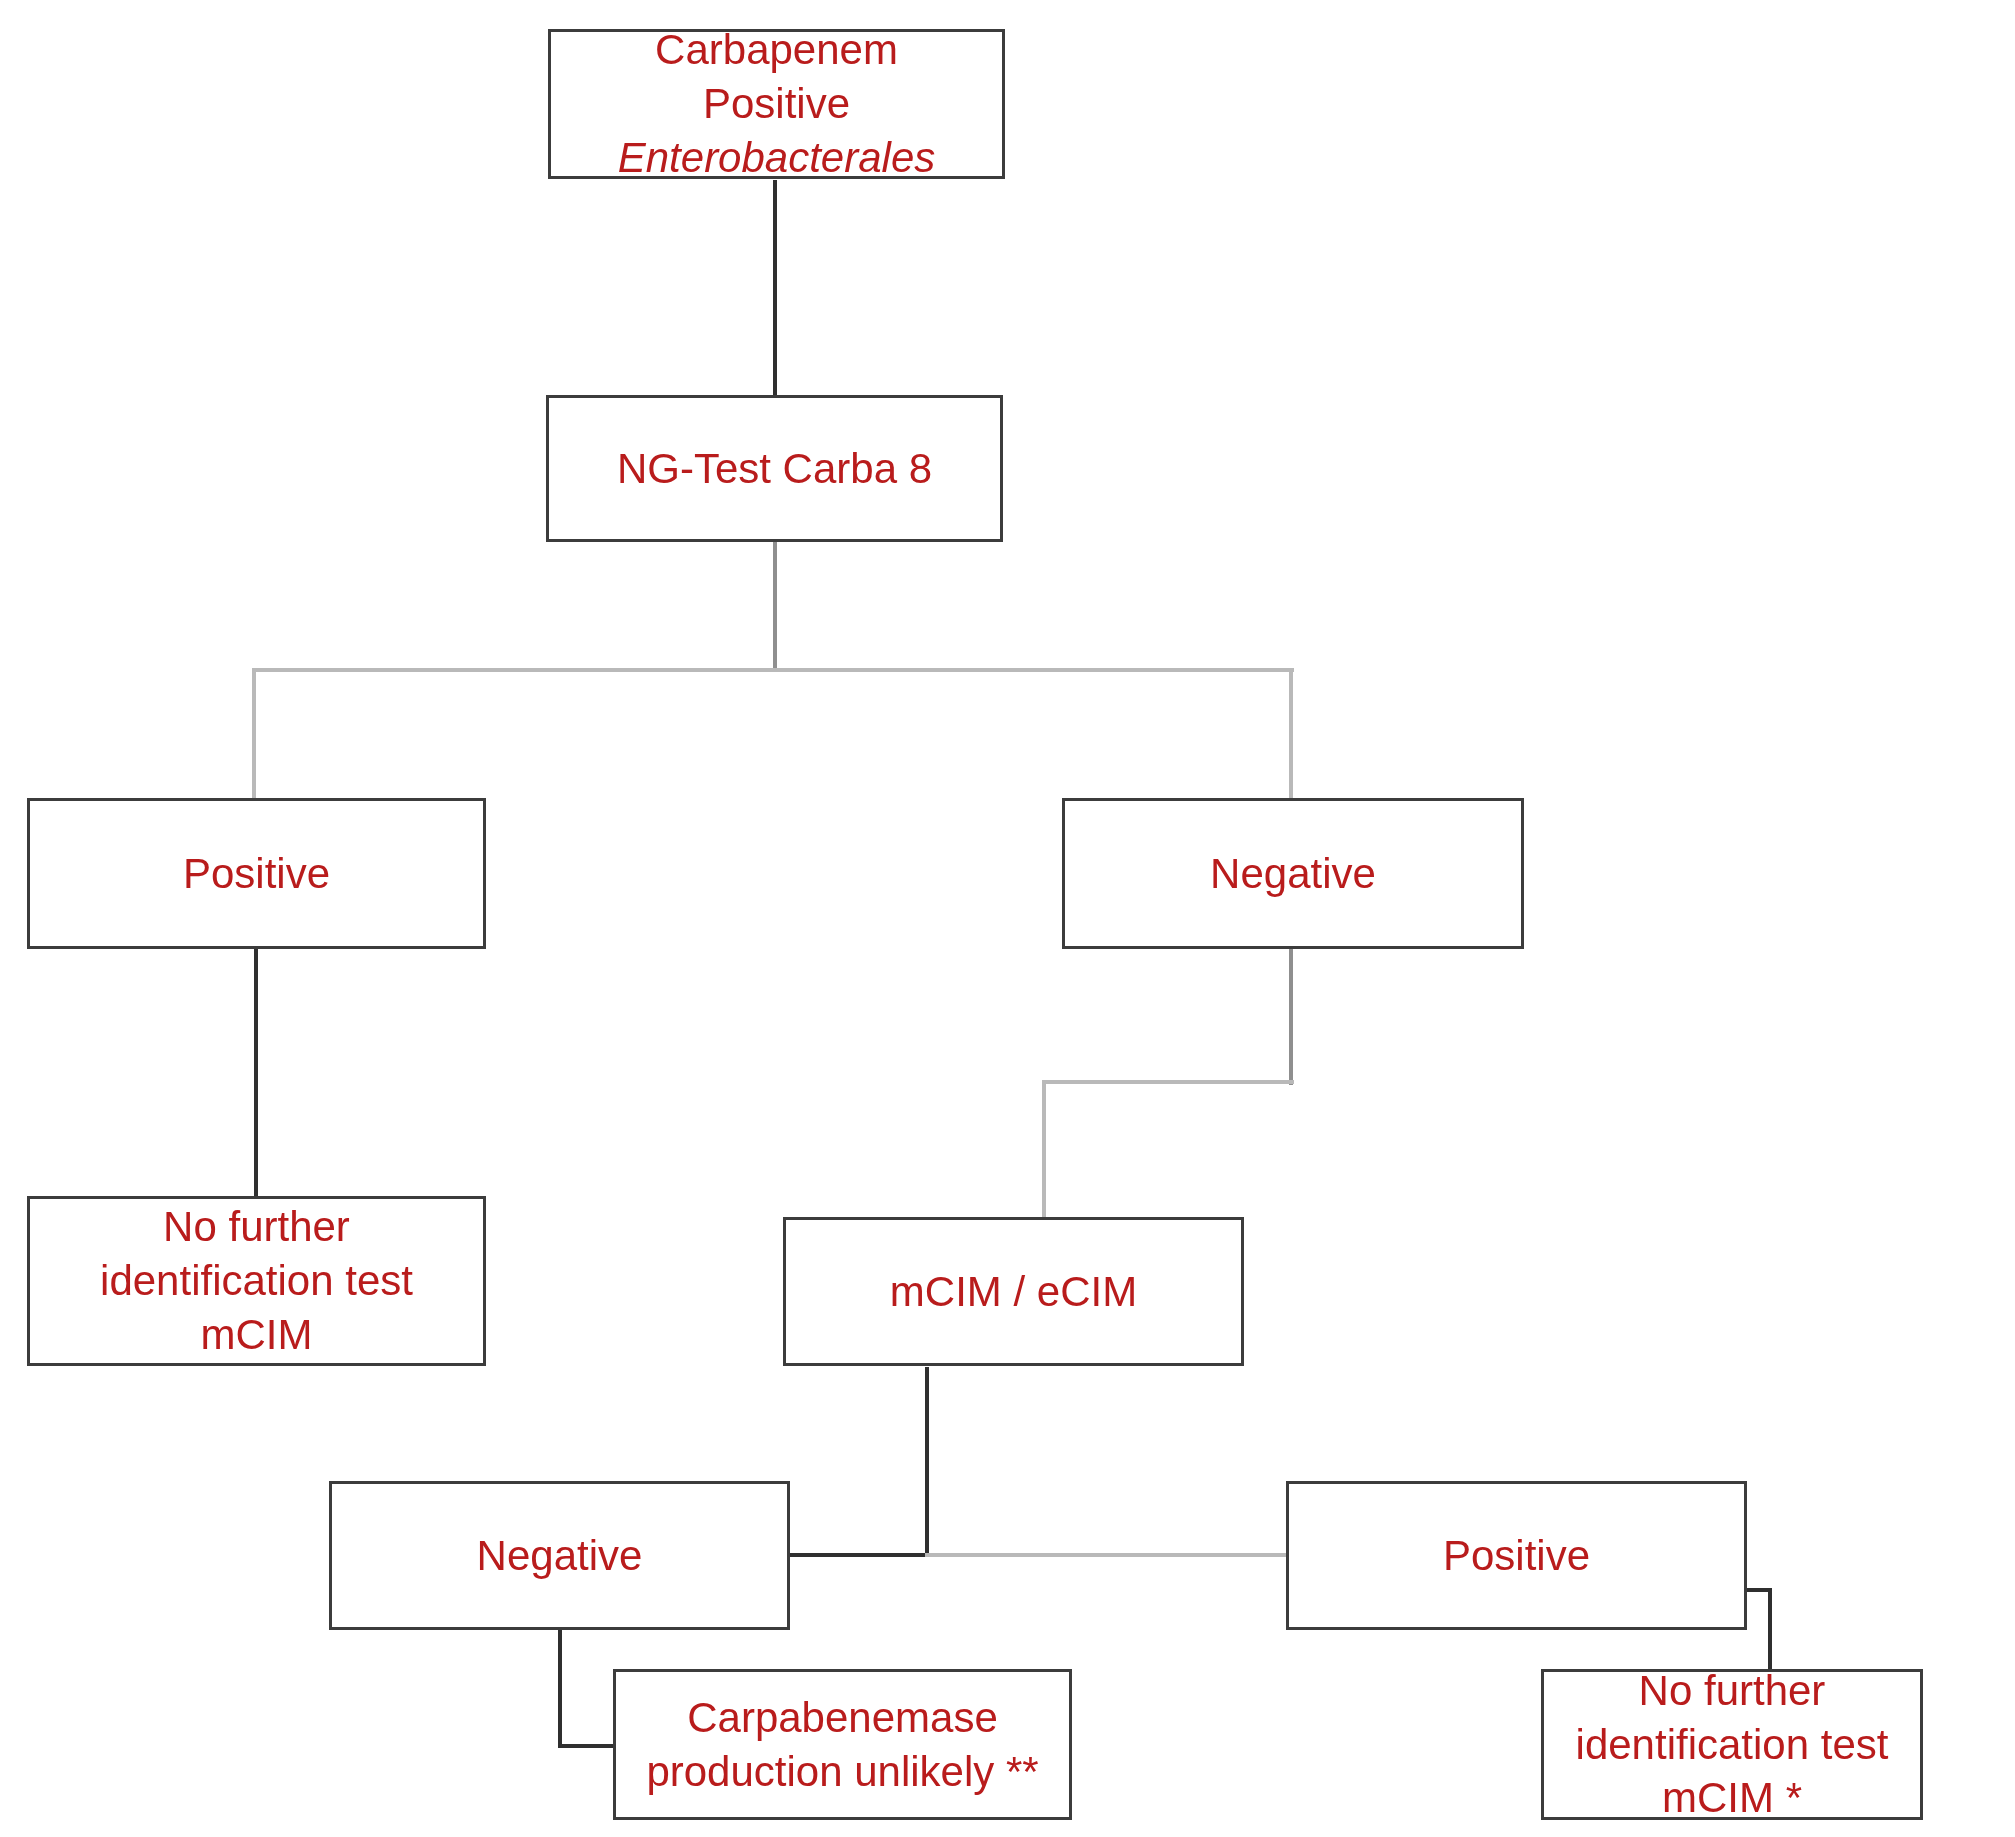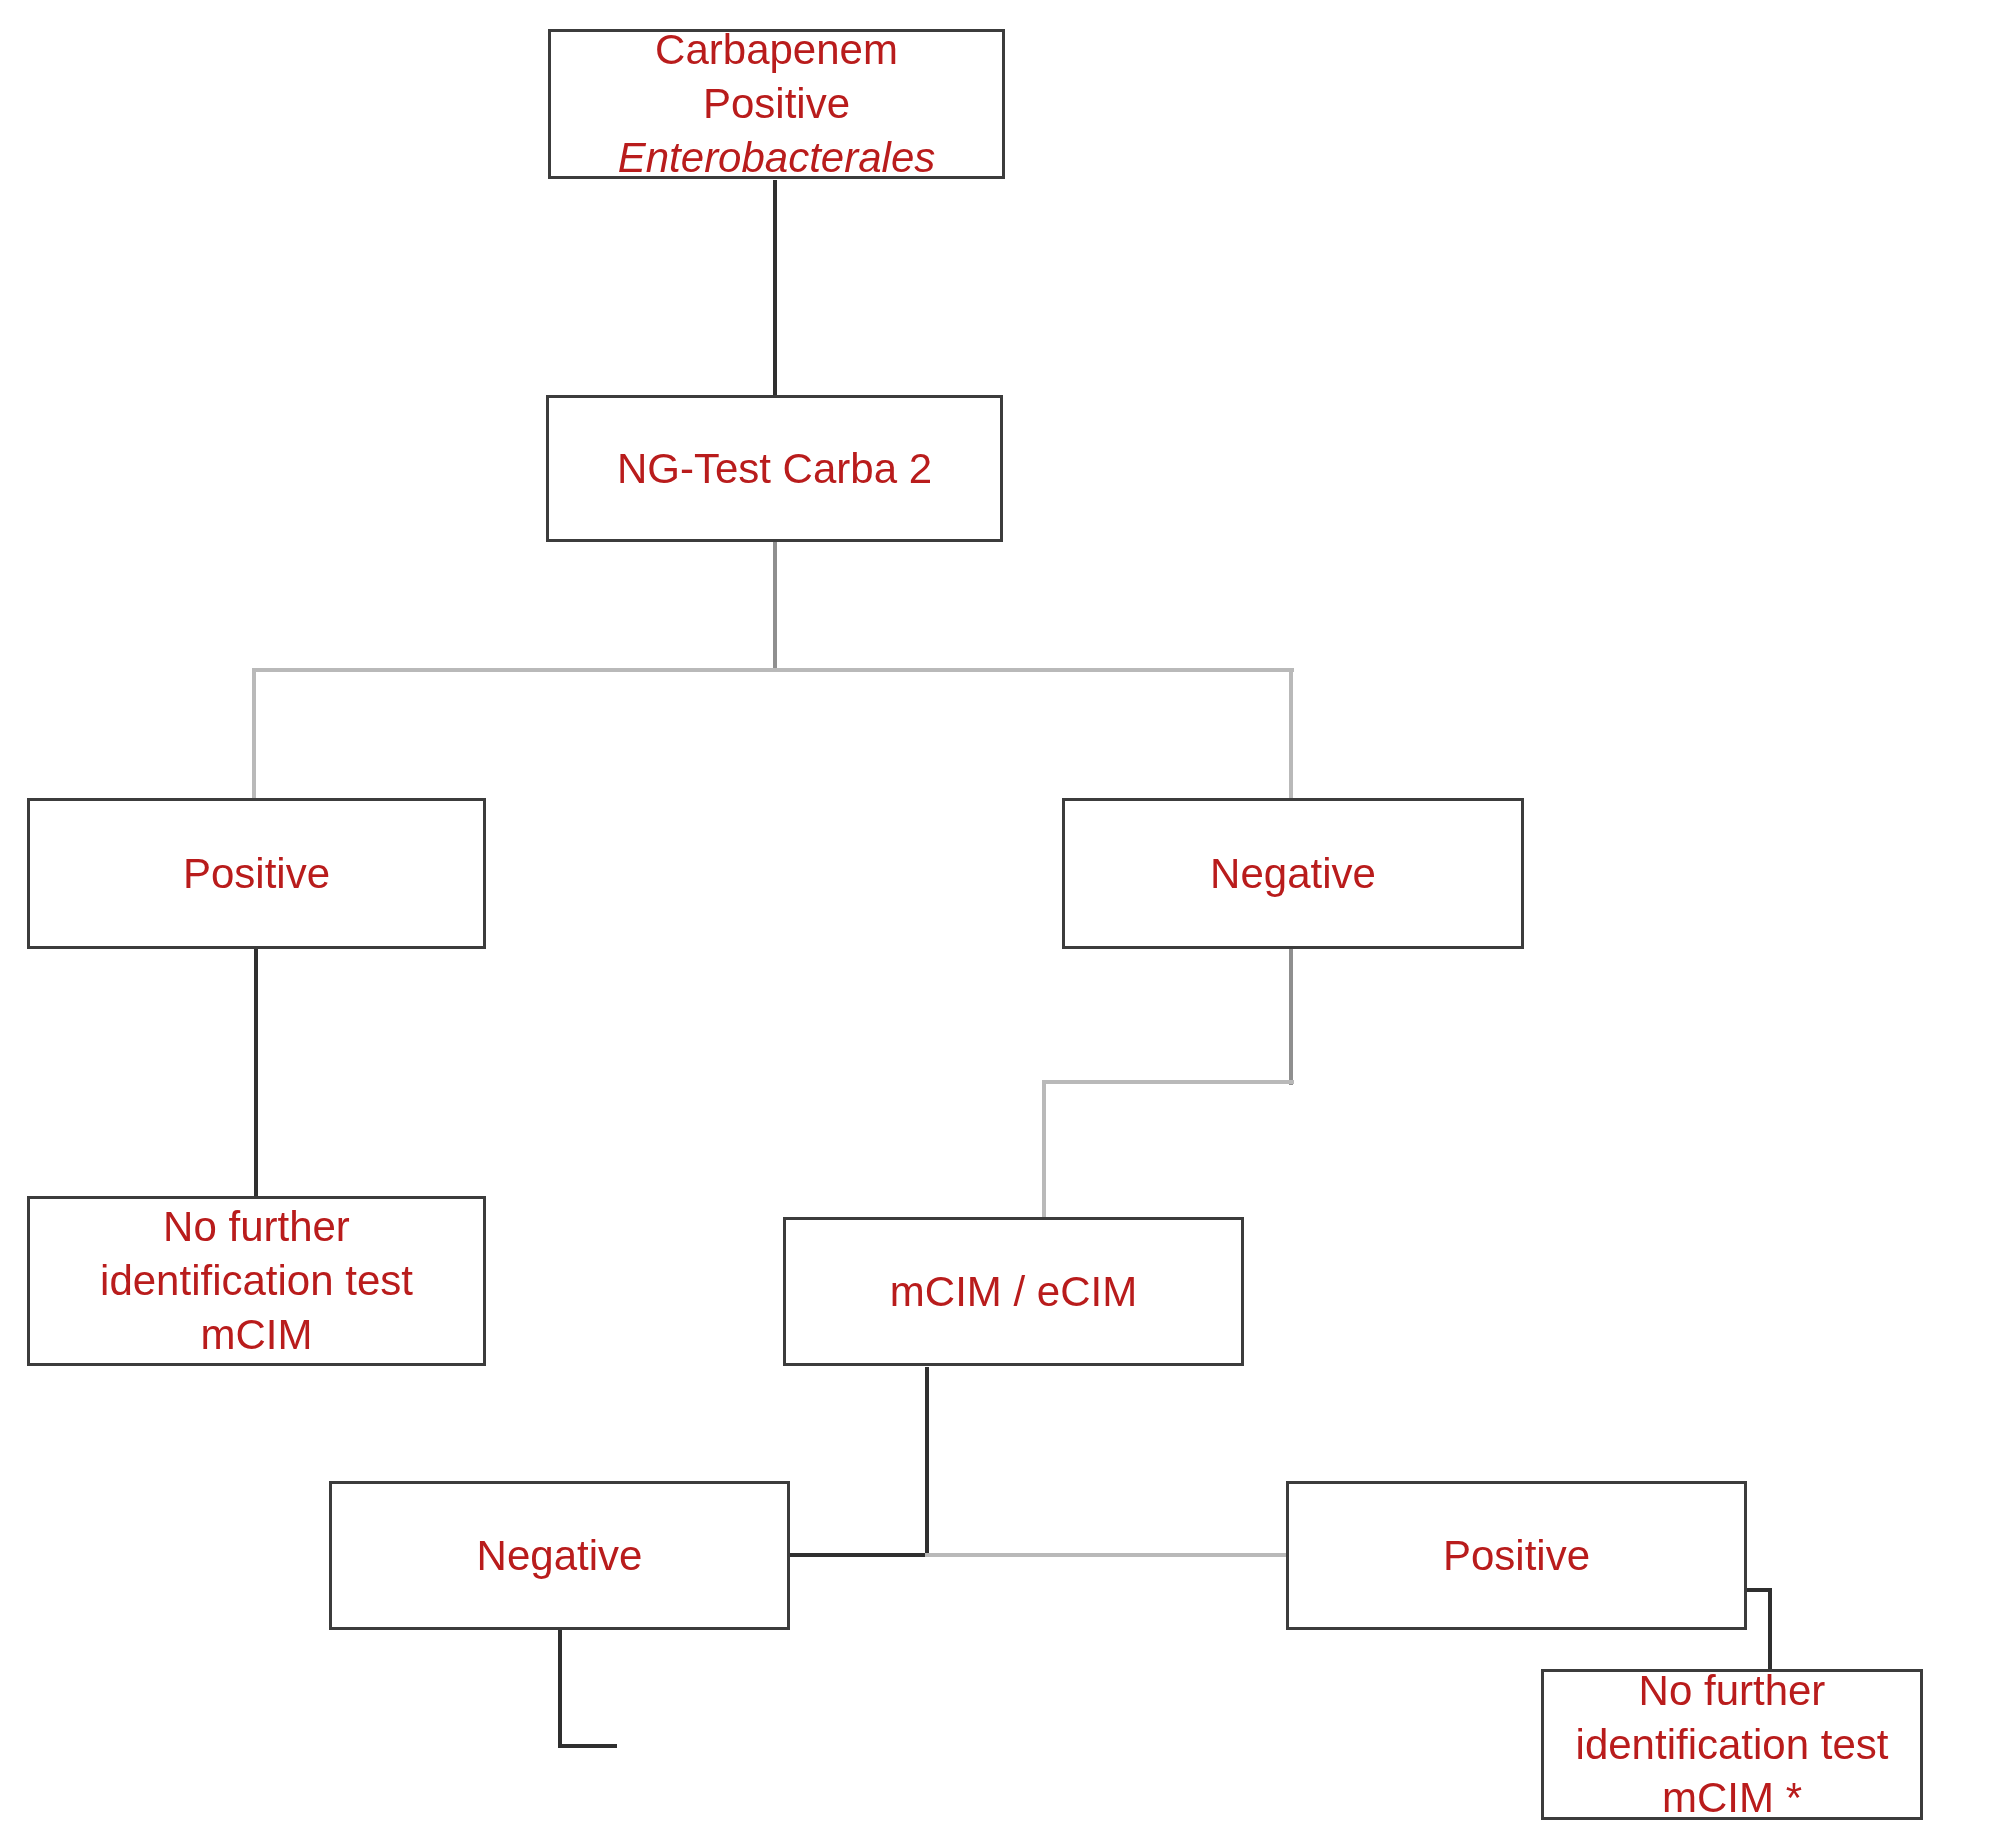--- a/index.html
+++ b/index.html
@@ -85,21 +85,21 @@
 
   <div class="seg" style="left:1742px; top:1588px; width:29px; height:3.9px;"></div>
 
   <div class="seg" style="left:1768px; top:1588px; width:3.9px; height:84px;"></div>
 
   <div class="node" style="left:548px; top:29px; width:457px; height:150px;">
     <span class="lbl"><span>Carbapenem</span><br><span>Positive</span><br><span class="sci">Enterobacterales</span></span>
   </div>
 
   <div class="node" style="left:546px; top:395px; width:457px; height:147px;">
-    <span class="lbl">NG-Test Carba 2</span>
+    <span class="lbl">NG-Test Carba 8</span>
   </div>
 
   <div class="node" style="left:27px; top:798px; width:459px; height:151px;">
     <span class="lbl">Positive</span>
   </div>
 
   <div class="node" style="left:1062px; top:798px; width:462px; height:151px;">
     <span class="lbl">Negative</span>
   </div>
 
@@ -112,19 +112,22 @@
   </div>
 
   <div class="node" style="left:329px; top:1481px; width:461px; height:149px;">
     <span class="lbl">Negative</span>
   </div>
 
   <div class="node" style="left:1286px; top:1481px; width:461px; height:149px;">
     <span class="lbl">Positive</span>
   </div>
 
+  <div class="node" style="left:613px; top:1669px; width:459px; height:151px;">
+    <span class="lbl"><span>Carpabenemase</span><br><span>production unlikely **</span></span>
+  </div>
 
   <div class="node" style="left:1541px; top:1669px; width:382px; height:151px;">
     <span class="lbl"><span>No further</span><br><span>identification test</span><br><span>mCIM *</span></span>
   </div>
 
 </div>
 
 
 </body></html>

